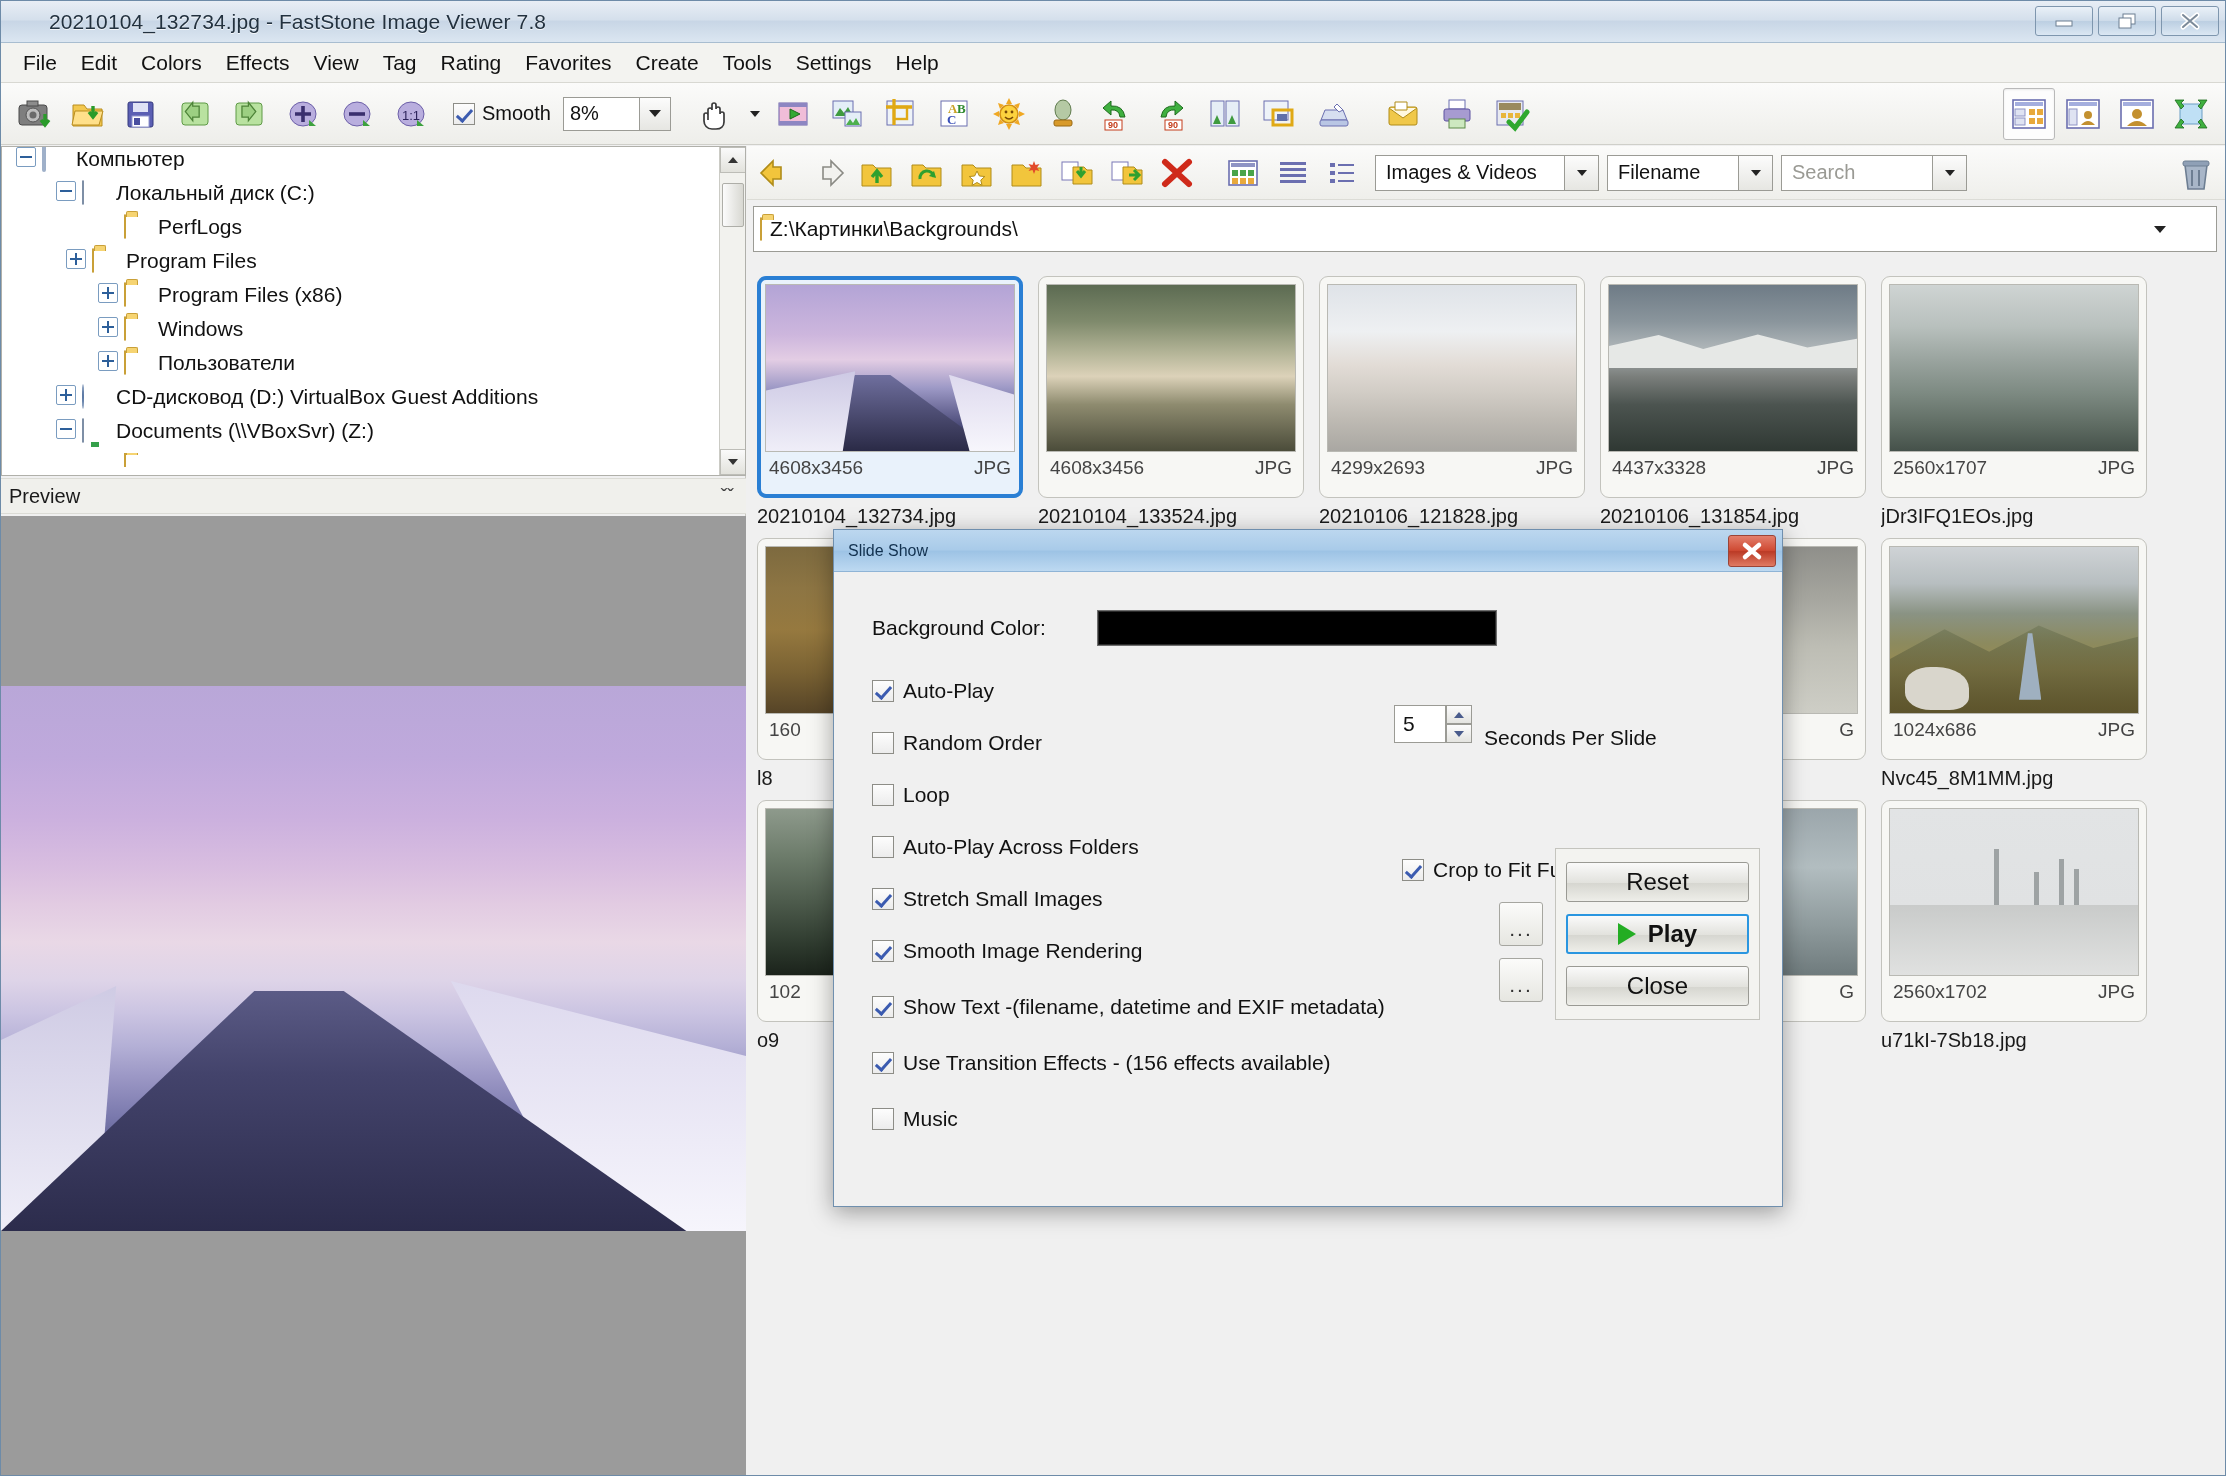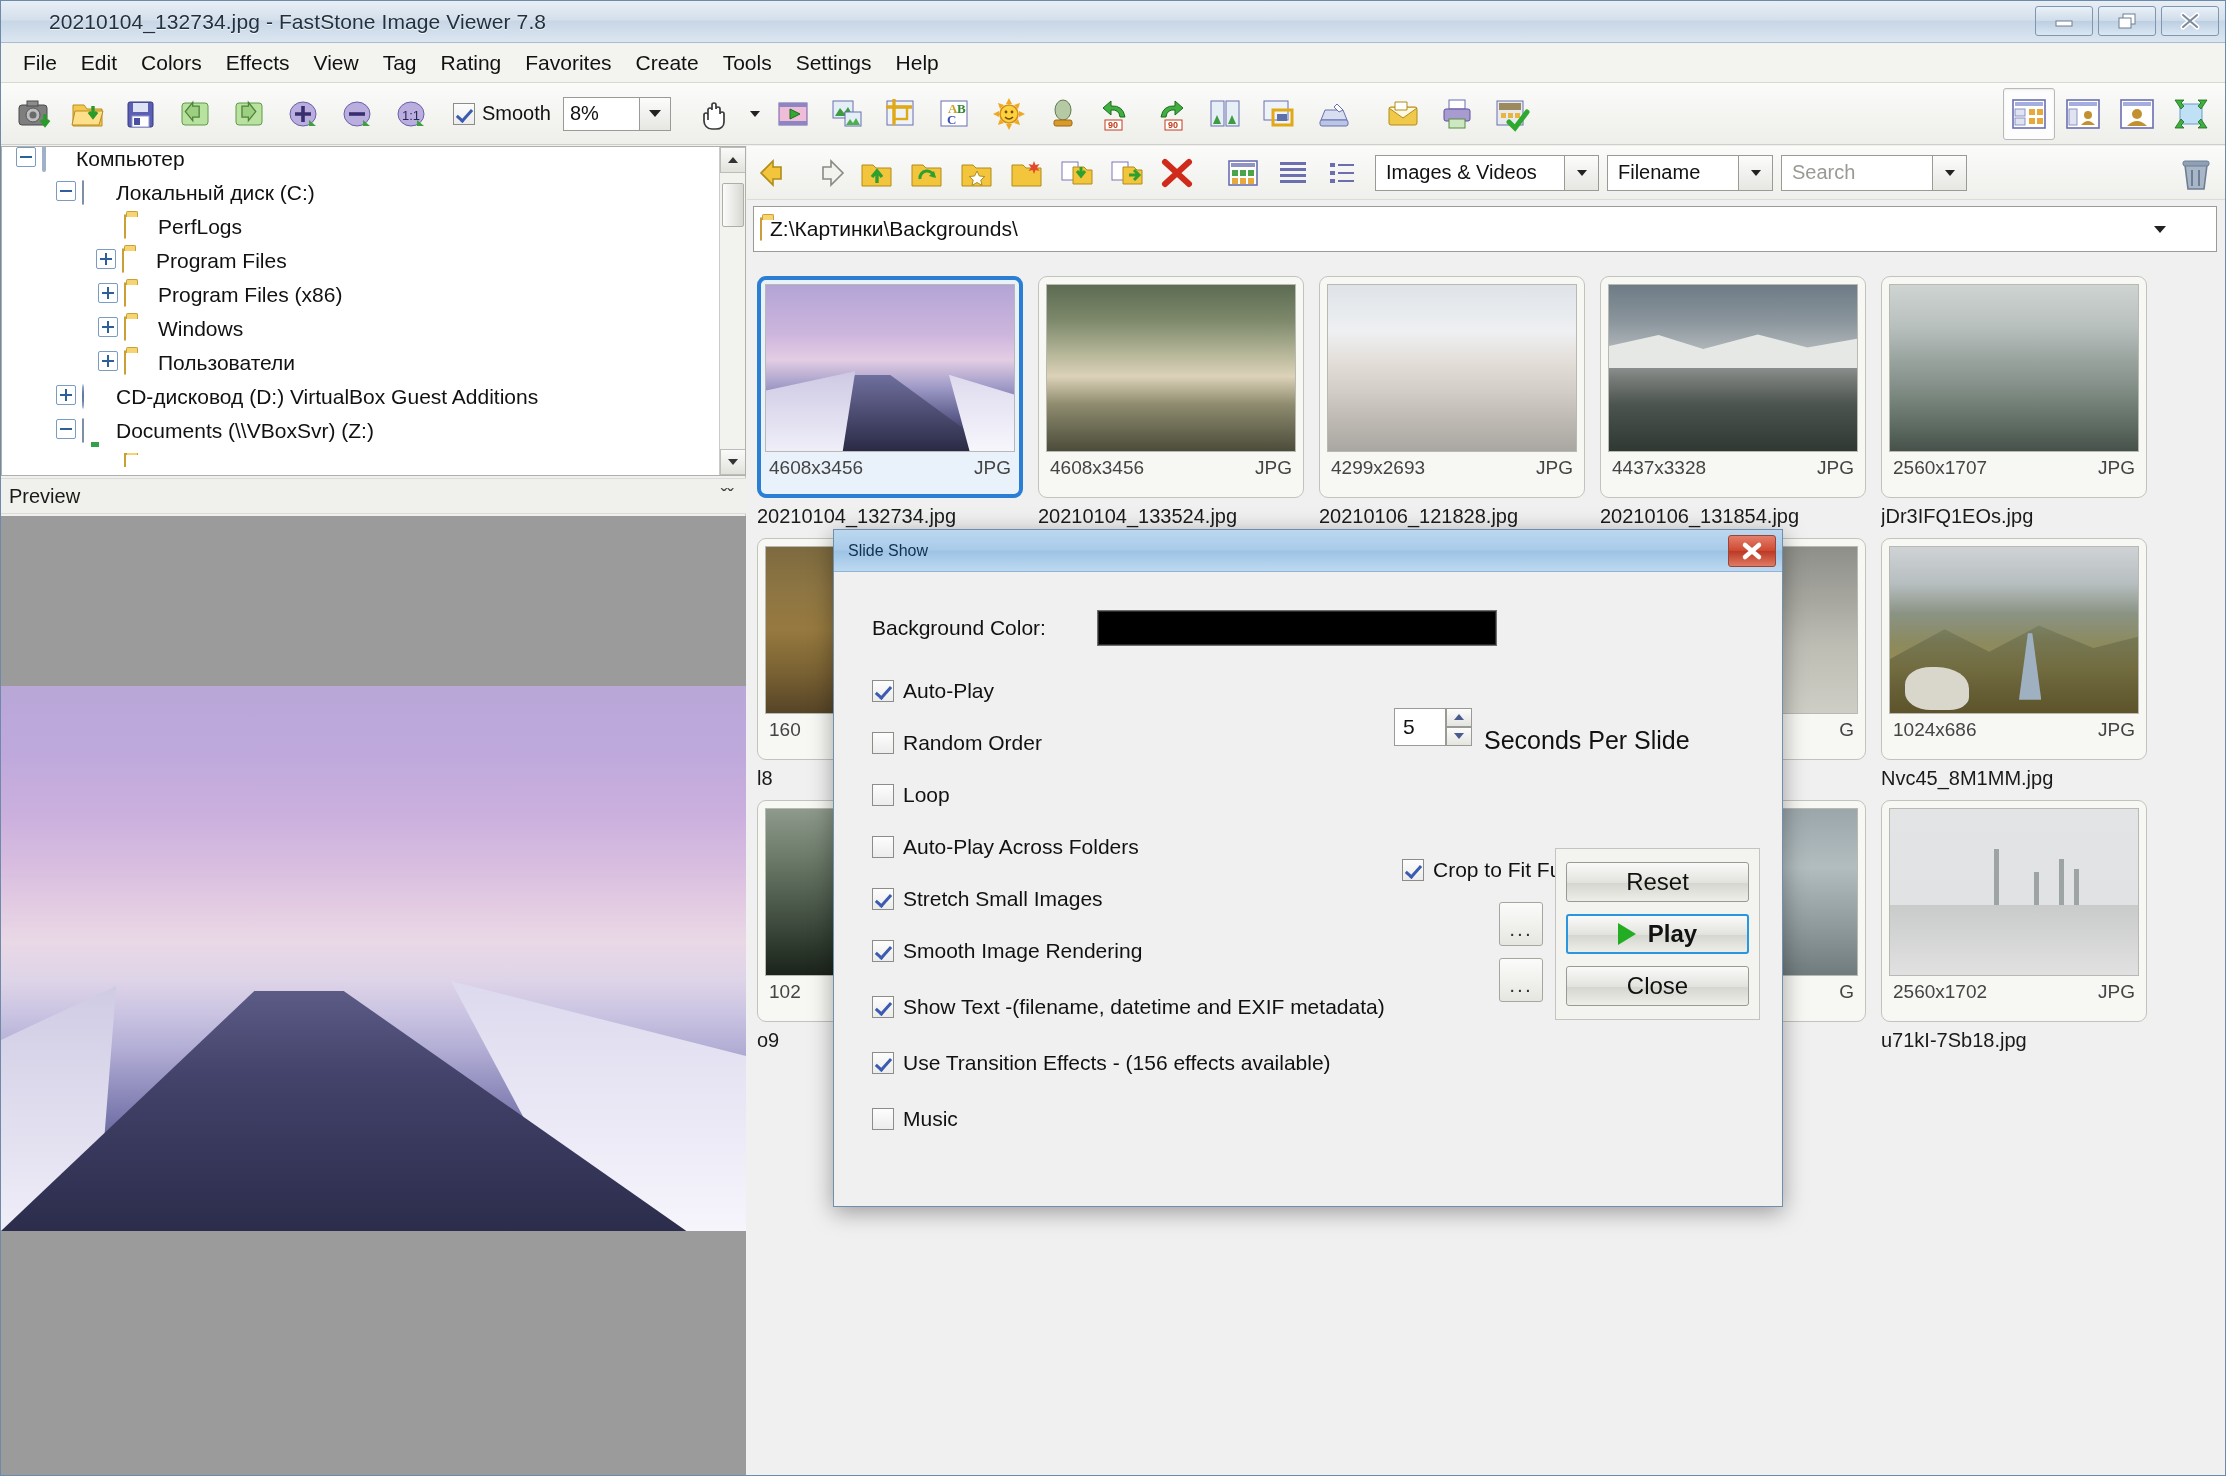--- a/index.html
+++ b/index.html
@@ -464,21 +464,21 @@
     display: flex; align-items: center; padding-left: 8px;
   }
   #spin-btns { display: flex; flex-direction: column; }
   .spin-b {
     width: 26px; height: 19px;
     border: 1px solid #9b9b95;
     background: linear-gradient(to bottom, #fcfcfc, #e4e4e0);
     display: flex; align-items: center; justify-content: center;
     cursor: pointer;
   }
-  #spin-label { font-size: 25px; color: #111; margin-left: 12px; margin-top: 28px; }
+  #spin-label { font-size: 21px; color: #111; margin-left: 12px; margin-top: 28px; }
 
   #crop-opt {
     position: absolute; left: 568px; top: 286px;
     display: flex; align-items: center;
   }
   #crop-opt .olabel { font-size: 21px; color: #111; margin-left: 9px; }
 
   .ell-btn {
     position: absolute;
     width: 44px; height: 44px;
@@ -818,21 +818,21 @@
         <div class="tnode" style="padding-left:54px">
           <span class="expander"></span>
           <span class="ticon"><span class="drive-ico"></span></span>
           <span>Локальный диск (C:)</span>
         </div>
         <div class="tnode" style="padding-left:96px">
           <span class="expander none"></span>
           <span class="ticon"><span class="folder-ico"></span></span>
           <span>PerfLogs</span>
         </div>
-        <div class="tnode" style="padding-left:94px">
+        <div class="tnode" style="padding-left:64px">
           <span class="expander plus"></span>
           <span class="ticon"><span class="folder-ico"></span></span>
           <span>Program Files</span>
         </div>
         <div class="tnode" style="padding-left:96px">
           <span class="expander plus"></span>
           <span class="ticon"><span class="folder-ico"></span></span>
           <span>Program Files (x86)</span>
         </div>
         <div class="tnode" style="padding-left:96px">

